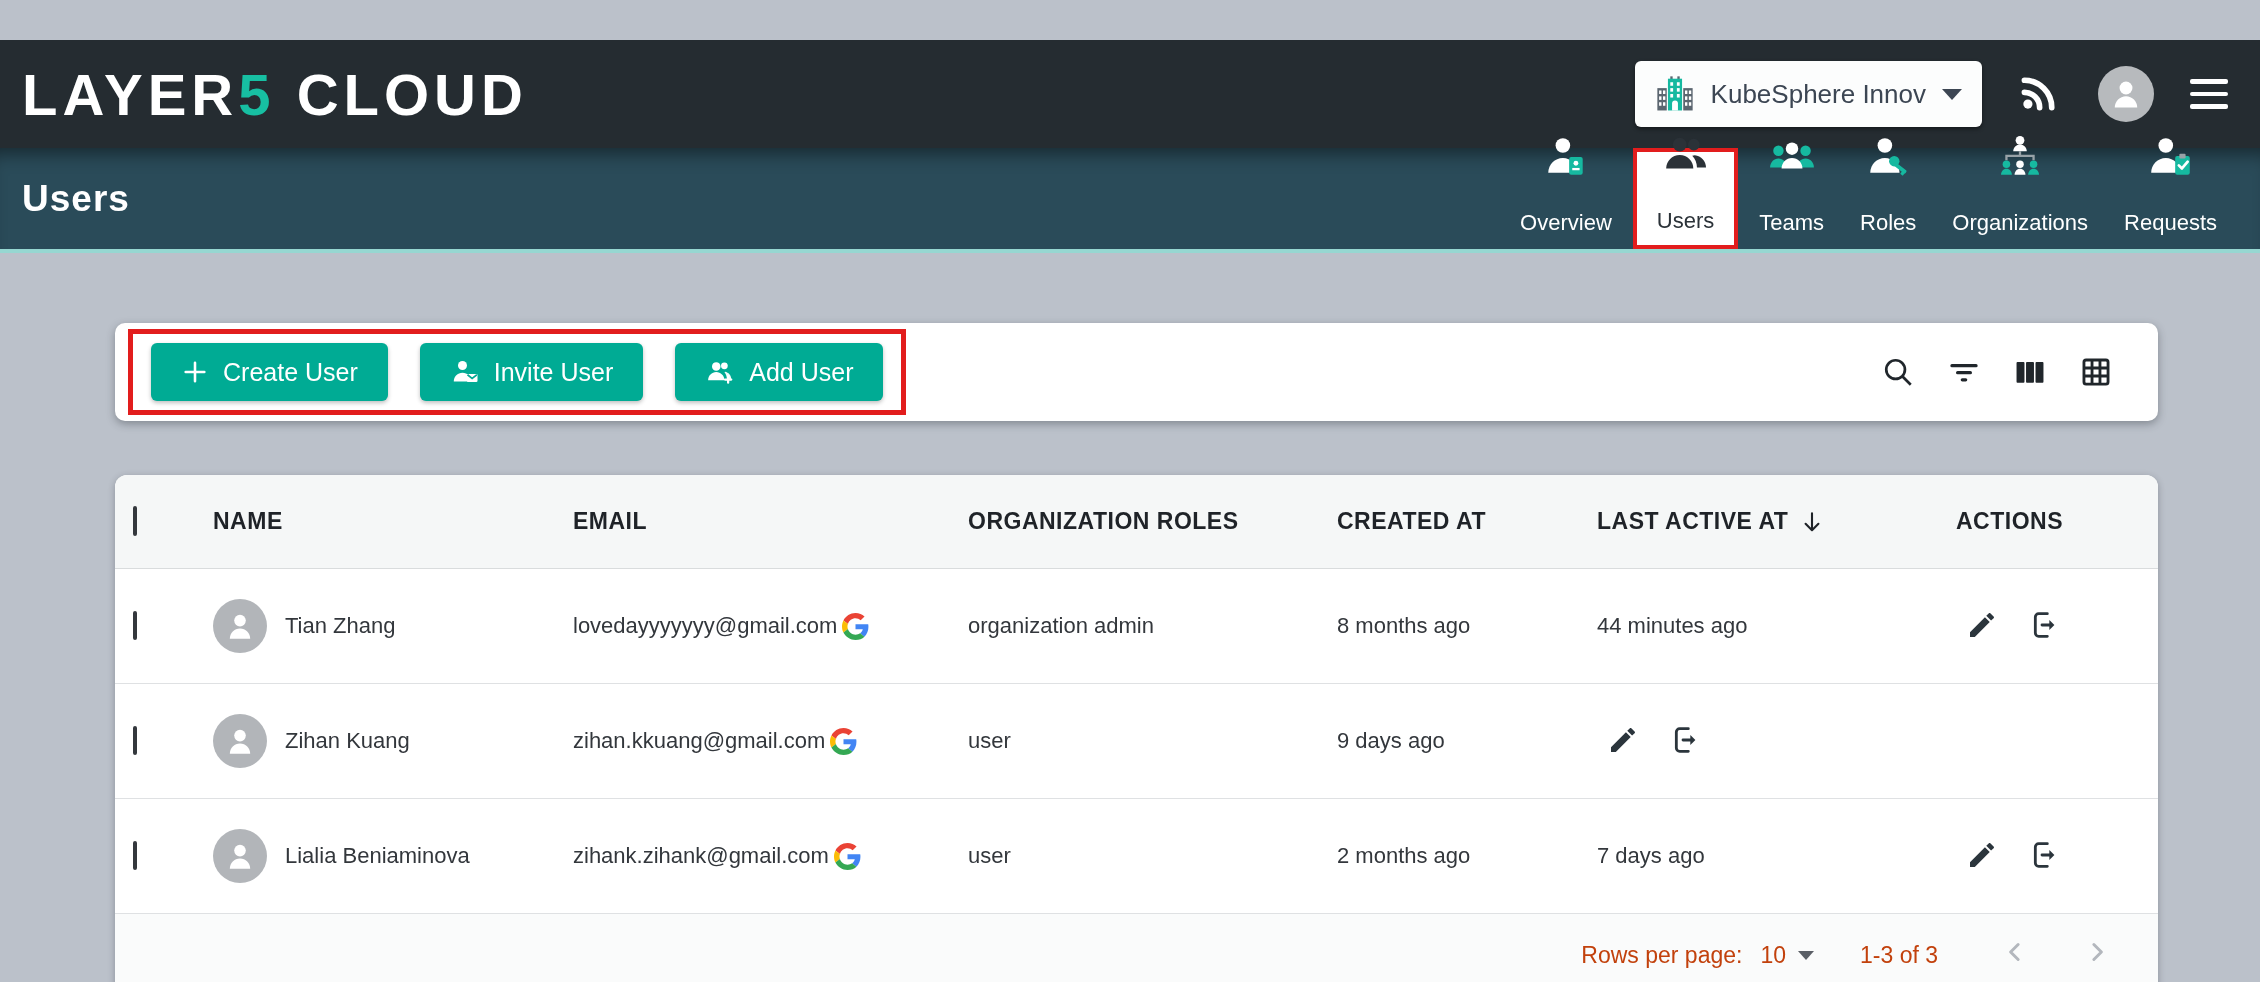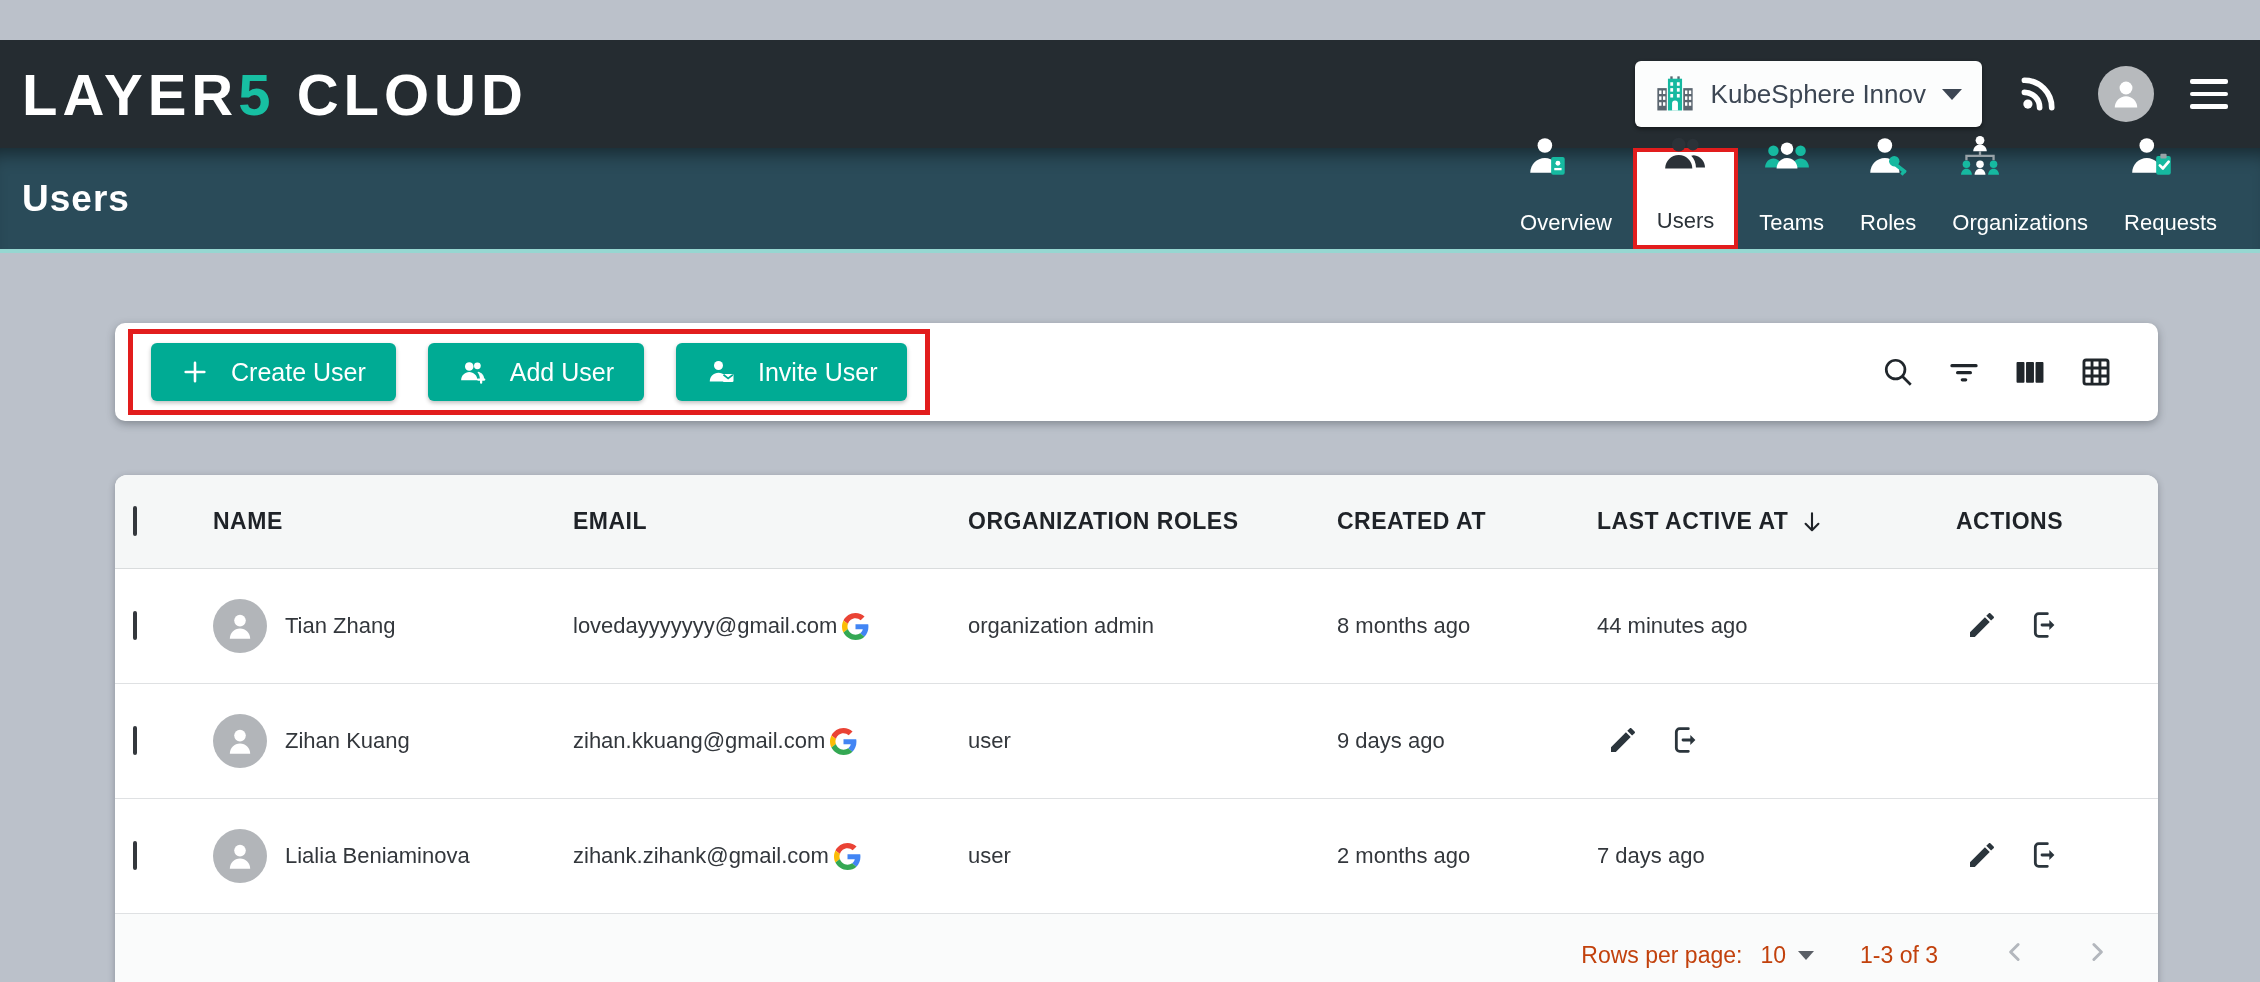--- a/index.html
+++ b/index.html
@@ -32,39 +32,39 @@
   
   .navbar {
     height:105px; background:#2a4b59; border-bottom:4px solid #96d7d1;
     display:flex; align-items:center; justify-content:space-between;
     padding:0 28px 0 22px;
     box-shadow: inset 0 18px 18px -12px rgba(0,0,0,.45);
   }
   .page-title { margin:0; color:#fff; font-size:37px; font-weight:600; letter-spacing:1px; }
   .nav-items { display:flex; align-items:stretch; height:100%; gap:6px; }
   .nav-item {
-    display:flex; flex-direction:column; justify-content:flex-end;
+    display:flex; flex-direction:column; align-items:center; justify-content:flex-end;
     gap:23px; padding:10px 15px 13px; color:#fff; font-size:22px; cursor:pointer; white-space:nowrap;
   }
   .nav-item svg { height:48px; width:56px; }
   .nav-item.selected {
     background:#ffffff; border:4px solid #e21d1d; color:#2b3238; padding:8px 20px 11px;
   }
   
   .content { margin-left:115px; width:2043px; }
   .toolbar-card {
     margin-top:70px; height:98px; background:#fff; border-radius:10px;
     box-shadow:0 3px 9px rgba(40,44,52,.38);
     display:flex; align-items:center; justify-content:space-between;
     padding:0 44px 0 13px;
   }
   .annotation-box { border:5px solid #e21d1d; display:flex; align-items:center; gap:32px; padding:9px 18px; }
   .btn {
     height:58px; background:#00ab94; color:#fff; border:none; border-radius:6px;
-    font-size:25px; font-family:inherit; display:flex; align-items:center; gap:22px;
+    font-size:25px; font-family:inherit; display:flex; align-items:center; gap:14px;
     padding:0 30px; cursor:pointer; box-shadow:0 2px 4px rgba(0,0,0,.25); white-space:nowrap;
   }
   .toolbar-icons { display:flex; align-items:center; gap:30px; }
   .toolbar-icons .icon-btn { width:36px; height:36px; cursor:pointer; display:flex; align-items:center; justify-content:center; }
   
   .table-card {
     margin-top:54px; background:#fff; border-radius:12px; overflow:hidden;
     box-shadow:0 2px 7px rgba(40,44,52,.32);
   }
   .tr { display:grid; grid-template-columns:98px 360px 395px 369px 260px 359px 1fr; align-items:center; }
@@ -260,42 +260,42 @@
       <button class="btn">
         <span style="display:flex">
           <svg width="28" height="28" viewBox="0 0 24 24" fill="none" stroke="#fff" stroke-width="2.2" stroke-linecap="round">
               <path d="M12 4v16M4 12h16"></path>
             </svg>
         </span>
         <span>Create User</span>
       </button>
       <button class="btn">
         <span style="display:flex">
-          <svg width="30" height="30" viewBox="0 0 24 24" fill="#fff">
-            <circle cx="9" cy="7.5" r="3.4"></circle>
-            <path d="M2.5 18.5c0-3.6 2.9-6.5 6.5-6.5s6.5 2.9 6.5 6.5z"></path>
-            <circle cx="15.5" cy="7" r="2.7"></circle>
-            <path d="M16 11.7c2.8.5 5 2.9 5 5.8h-3.5c0-2-.7-3.9-1.9-5.4z" opacity=".95"></path>
-            <path d="M18.5 15.5v5M16 18h5" stroke="#fff" stroke-width="1.8" fill="none" stroke-linecap="round"></path>
-          </svg>
-        </span>
-        <span>Add User</span>
-      </button>
-      <button class="btn">
-        <span style="display:flex">
           <svg width="30" height="30" viewBox="0 0 24 24">
             <g fill="#fff">
                 <circle cx="10" cy="6.8" r="3.6"></circle>
                 <path d="M3 19.5c0-3.9 3.1-7 7-7s7 3.1 7 7z"></path>
               </g>
             <rect x="13.5" y="13.5" width="8.5" height="6.5" rx="1" fill="#fff"></rect>
             <path d="M14 14.2l3.7 3 3.8-3" stroke="#00ab94" stroke-width="1.3" fill="none"></path>
           </svg>
         </span>
         <span>Invite User</span>
+      </button>
+      <button class="btn">
+        <span style="display:flex">
+          <svg width="30" height="30" viewBox="0 0 24 24" fill="#fff">
+            <circle cx="9" cy="7.5" r="3.4"></circle>
+            <path d="M2.5 18.5c0-3.6 2.9-6.5 6.5-6.5s6.5 2.9 6.5 6.5z"></path>
+            <circle cx="15.5" cy="7" r="2.7"></circle>
+            <path d="M16 11.7c2.8.5 5 2.9 5 5.8h-3.5c0-2-.7-3.9-1.9-5.4z" opacity=".95"></path>
+            <path d="M18.5 15.5v5M16 18h5" stroke="#fff" stroke-width="1.8" fill="none" stroke-linecap="round"></path>
+          </svg>
+        </span>
+        <span>Add User</span>
       </button>
     </div>
     <div class="toolbar-icons">
       <span class="icon-btn">
         <svg width="34" height="34" viewBox="0 0 24 24" fill="none" stroke="#20262b" stroke-width="1.9">
             <circle cx="10.3" cy="10.3" r="6.6"></circle>
             <path d="M15.2 15.2L21 21"></path>
           </svg>
       </span>
       <span class="icon-btn">

